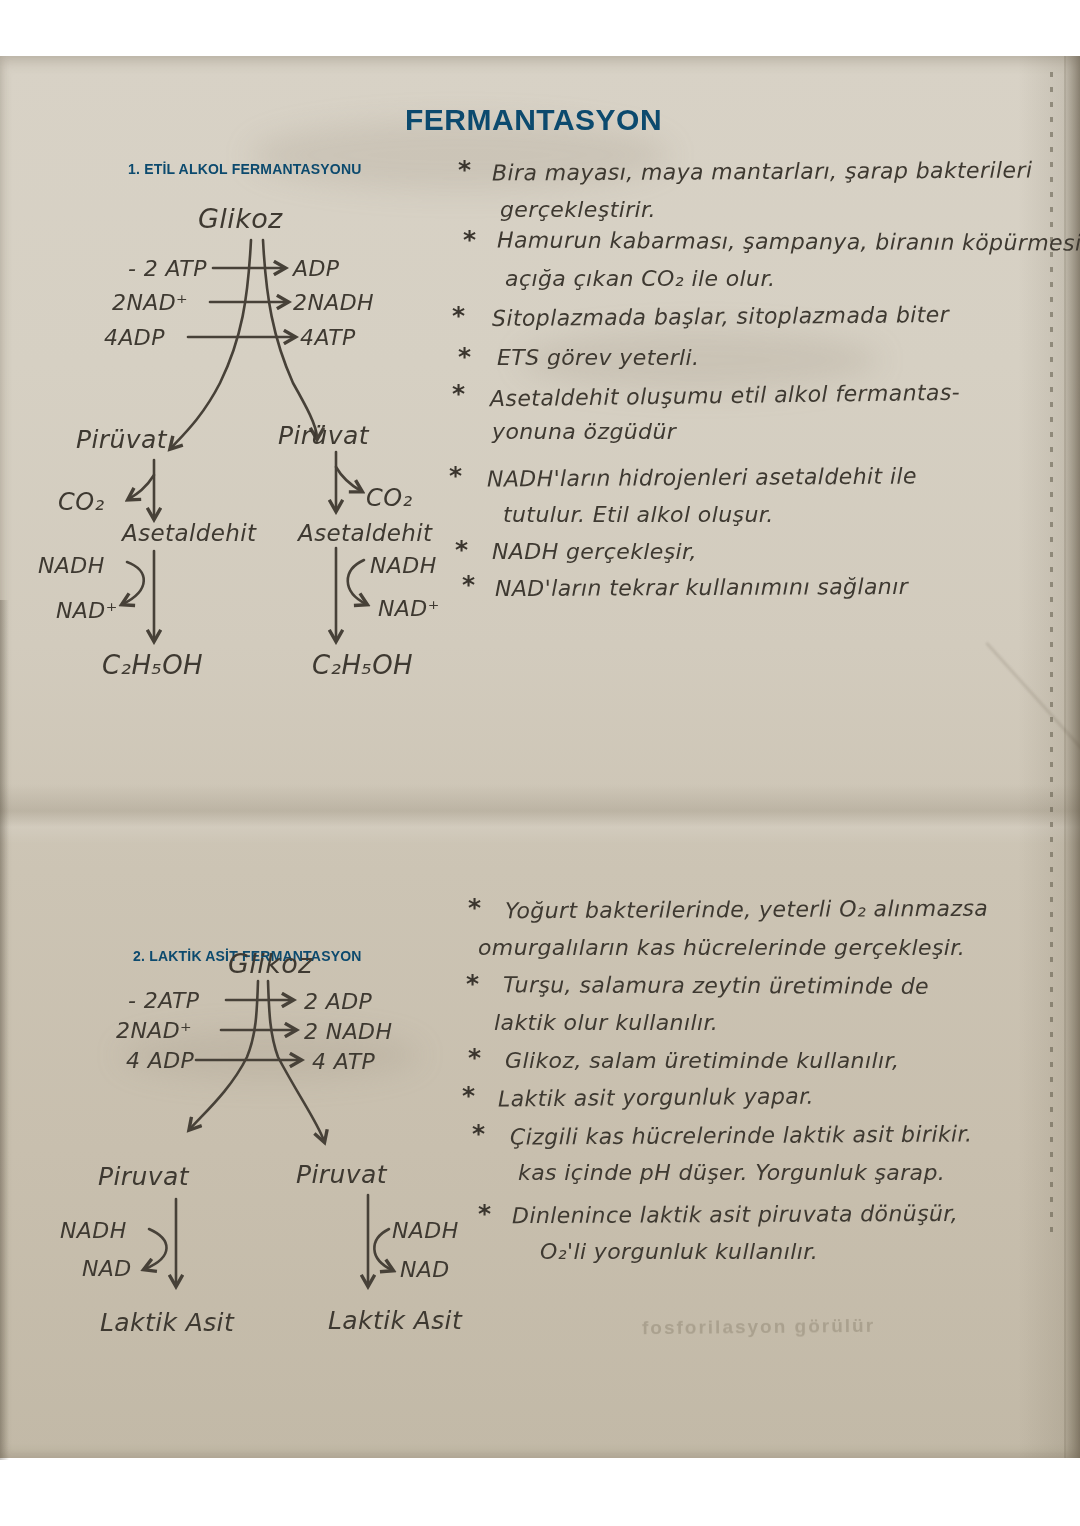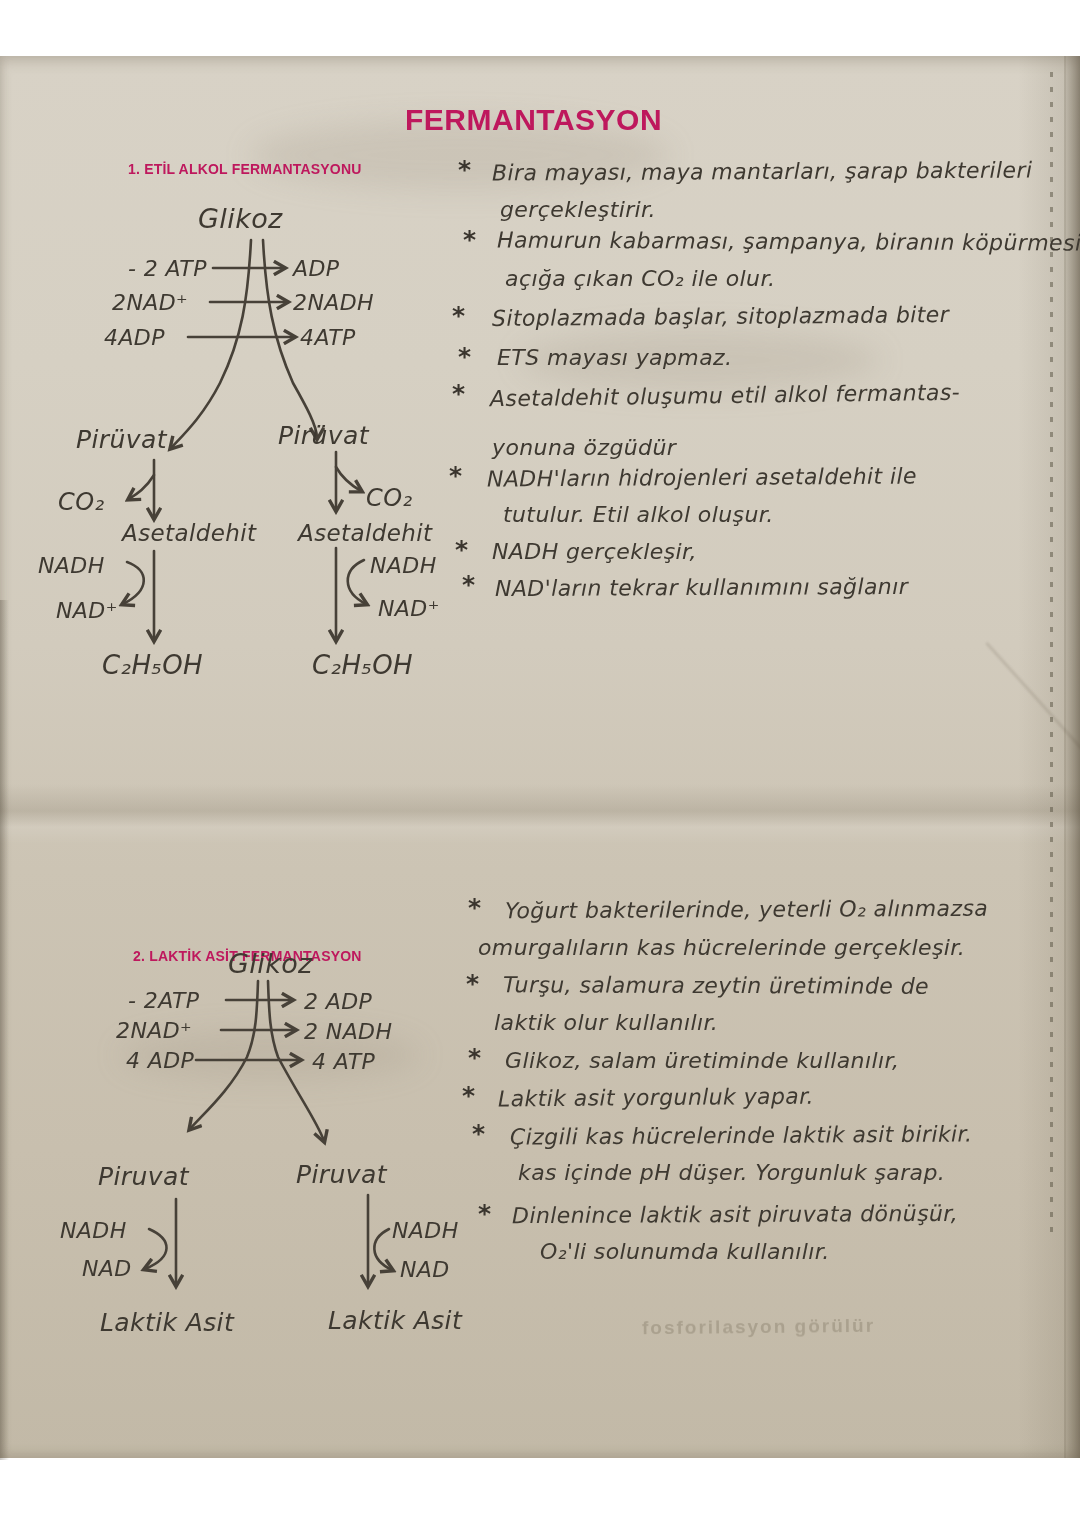--- a/index.html
+++ b/index.html
@@ -20,21 +20,21 @@
     background:linear-gradient(90deg,rgba(92,82,62,.18),rgba(84,74,56,.52));}
   .perf{position:absolute;left:1050px;top:72px;width:3px;height:1170px;
     background:repeating-linear-gradient(180deg,#55503f 0 5px,rgba(0,0,0,0) 5px 15px);opacity:.5;}
   .crease{position:absolute;left:0;top:784px;width:1080px;height:60px;
     background:linear-gradient(180deg,rgba(255,255,255,0) 0%,rgba(101,90,72,.17) 45%,rgba(255,255,255,.10) 72%,rgba(255,255,255,0) 100%);}
   .crease2{position:absolute;left:955px;top:712px;width:190px;height:3px;
     background:rgba(101,90,72,.18);transform:rotate(48deg);filter:blur(1px);}
   .smudge{position:absolute;border-radius:50%;filter:blur(14px);background:rgba(150,140,120,.18);}
   .printed{
     position:absolute;font-family:"Liberation Sans",sans-serif;font-weight:bold;
-    color:#be185d;white-space:nowrap;
+    color:#0c4a6e;white-space:nowrap;
   }
   .title{font-size:30px;letter-spacing:.5px;}
   .h2{font-size:14px;letter-spacing:.2px;}
   .hw{
     position:absolute;font-style:italic;color:#3e3931;font-size:22px;
     letter-spacing:.4px;white-space:nowrap;line-height:1.1;
   }
   .star{font-style:normal;font-size:25px;font-weight:bold;color:#3a352e;}
   .ghost{
     position:absolute;left:642px;top:1316px;font-family:"Liberation Sans",sans-serif;
@@ -147,25 +147,25 @@
 <div class="hw" style="left:500px;top:198px">gerçekleştirir.</div>
 
 <div class="hw star" style="left:463px;top:226px">*</div>
 <div class="hw" style="left:497px;top:230px;transform:rotate(.3deg)">Hamurun kabarması, şampanya, biranın köpürmesi</div>
 <div class="hw" style="left:505px;top:267px">açığa çıkan CO₂ ile olur.</div>
 
 <div class="hw star" style="left:452px;top:302px">*</div>
 <div class="hw" style="left:492px;top:305px;transform:rotate(-.5deg)">Sitoplazmada başlar, sitoplazmada biter</div>
 
 <div class="hw star" style="left:458px;top:343px">*</div>
-<div class="hw" style="left:497px;top:346px">ETS mayası yapmaz.</div>
+<div class="hw" style="left:497px;top:346px">ETS görev yeterli.</div>
 
 <div class="hw star" style="left:452px;top:380px">*</div>
 <div class="hw" style="left:490px;top:384px;transform:rotate(-.8deg)">Asetaldehit oluşumu etil alkol fermantas-</div>
-<div class="hw" style="left:492px;top:436px">yonuna özgüdür</div>
+<div class="hw" style="left:492px;top:420px">yonuna özgüdür</div>
 
 <div class="hw star" style="left:449px;top:462px">*</div>
 <div class="hw" style="left:487px;top:466px;transform:rotate(-.4deg)">NADH'ların hidrojenleri asetaldehit ile</div>
 <div class="hw" style="left:503px;top:503px">tutulur. Etil alkol oluşur.</div>
 
 <div class="hw star" style="left:455px;top:536px">*</div>
 <div class="hw" style="left:492px;top:540px">NADH gerçekleşir,</div>
 
 <div class="hw star" style="left:462px;top:571px">*</div>
 <div class="hw" style="left:495px;top:576px;transform:rotate(-.3deg)">NAD'ların tekrar kullanımını sağlanır</div>
@@ -183,13 +183,13 @@
 
 <div class="hw star" style="left:462px;top:1082px">*</div>
 <div class="hw" style="left:498px;top:1086px;transform:rotate(-.5deg)">Laktik asit yorgunluk yapar.</div>
 
 <div class="hw star" style="left:472px;top:1120px">*</div>
 <div class="hw" style="left:510px;top:1124px;transform:rotate(-.4deg)">Çizgili kas hücrelerinde laktik asit birikir.</div>
 <div class="hw" style="left:518px;top:1161px">kas içinde pH düşer. Yorgunluk şarap.</div>
 
 <div class="hw star" style="left:478px;top:1200px">*</div>
 <div class="hw" style="left:512px;top:1203px;transform:rotate(-.3deg)">Dinlenince laktik asit piruvata dönüşür,</div>
-<div class="hw" style="left:540px;top:1240px">O₂'li solunumda kullanılır.</div>
+<div class="hw" style="left:540px;top:1240px">O₂'li yorgunluk kullanılır.</div>
 
 </body></html>

